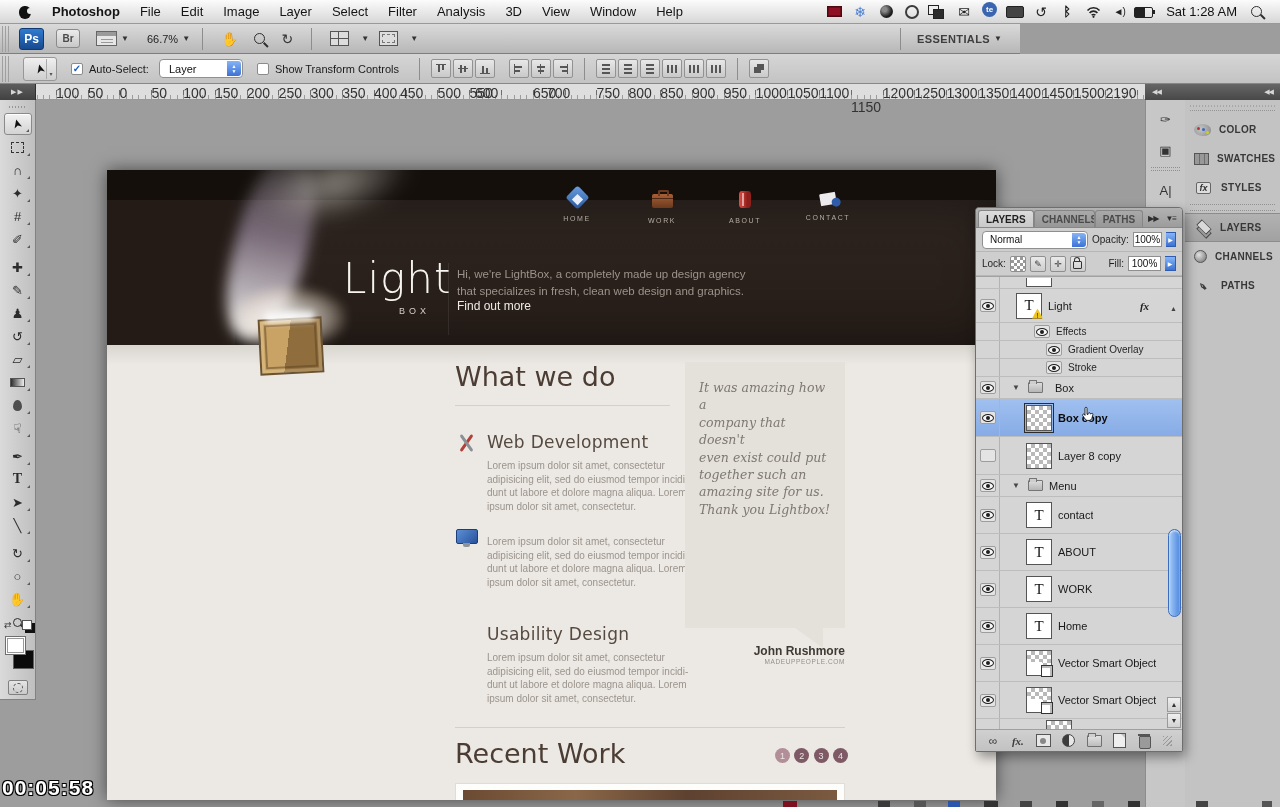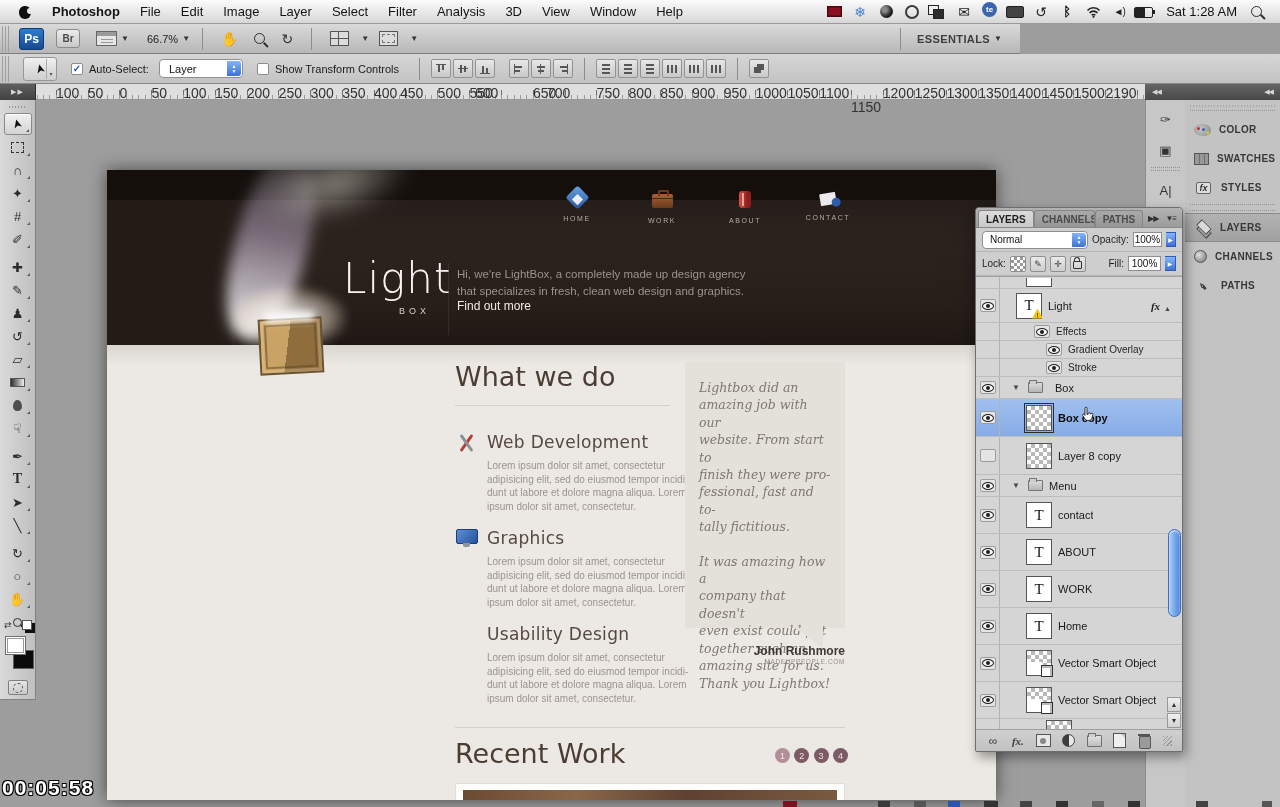--- a/index.html
+++ b/index.html
@@ -237,21 +237,21 @@
     linear-gradient(45deg,#b9b9b9 25%,#fff 25%,#fff 75%,#b9b9b9 75%);background-size:8px 8px;background-position:0 0,4px 4px;background-color:#fff}
   .thumb.selb::before{content:"";position:absolute;inset:-3px;border:1px solid #2c2c2c}
   .thumb.warn::after{content:"!";position:absolute;right:-2px;bottom:-1px;width:11px;height:10px;background:#f0c419;
     clip-path:polygon(50% 0,100% 100%,0 100%);font-size:7px;color:#222;display:flex;align-items:flex-end;justify-content:center;font-family:"Liberation Sans",sans-serif}
   .thumb.smart .wl{position:absolute;left:0;bottom:0;width:15px;height:13px;background:#fff}
   .thumb.smart::after{content:"";position:absolute;right:-2px;bottom:-2px;width:10px;height:10px;background:#fff;border:1px solid #333;
     box-shadow:inset -2px 2px 0 #bbb}
   .lname{font-size:11px;color:#191919;white-space:nowrap;overflow:hidden;text-overflow:ellipsis}
   .lrow.sel .lname{font-weight:bold;color:#0a0a0a}
   .ename{font-size:10px;color:#262626;white-space:nowrap}
-  .fxwrap{margin-left:auto;display:flex;align-items:flex-end;gap:4px;padding-right:11px}
+  .fxwrap{margin-left:auto;display:flex;align-items:flex-end;gap:21px;padding-right:5px}
   .fxlbl{font-style:italic;font-size:11px;color:#1e1e1e;font-family:"Liberation Serif",serif;font-weight:bold}
   .updisc{font-size:7px;color:#444}
   .disc{font-size:8px;color:#474747;width:10px;flex:none}
   .folder{width:15px;height:11px;background:linear-gradient(#dcdcdc,#b6b6b6);border:1px solid #757575;border-radius:1px;position:relative;flex:none}
   .folder::before{content:"";position:absolute;left:0;top:-3px;width:6px;height:3px;background:#cecece;border:1px solid #757575;border-bottom:none;border-radius:1px 1px 0 0}
   .sliver-top{width:26px;height:9px;background:#fff;border:1px solid #555;border-top:none;margin-left:10px}
   .sliver-bot{width:26px;height:11px;border:1px solid #555;border-bottom:none;margin-left:20px;
     background-image:linear-gradient(45deg,#b9b9b9 25%,transparent 25%,transparent 75%,#b9b9b9 75%),
     linear-gradient(45deg,#b9b9b9 25%,#fff 25%,#fff 75%,#b9b9b9 75%);background-size:8px 8px;background-position:0 0,4px 4px;background-color:#fff}
   .hand-cursor{position:absolute;left:104px;top:7px;z-index:3}
@@ -623,42 +623,35 @@
           <div class="svc" data-interactable="false" style="top: 87px;">
             <span class="svc-ico" data-interactable="false"><span class="wi-webdev-icon" data-interactable="false"></span></span>
             <h3 data-interactable="false">Web Development</h3>
             <div class="txt" data-interactable="false">Lorem ipsum dolor sit amet, consectetur
 adipisicing elit, sed do eiusmod tempor incidi-
 dunt ut labore et dolore magna aliqua. Lorem
 ipsum dolor sit amet, consectetur.</div>
           </div>
           <div class="svc" data-interactable="false" style="top: 183px;">
             <span class="svc-ico" data-interactable="false"><span class="wi-graphics-icon" data-interactable="false"></span></span>
-            <h3 data-interactable="false">Graphics</h3>
             <div class="txt" data-interactable="false">Lorem ipsum dolor sit amet, consectetur
 adipisicing elit, sed do eiusmod tempor incidi-
 dunt ut labore et dolore magna aliqua. Lorem
 ipsum dolor sit amet, consectetur.</div>
           </div>
           <div class="svc" data-interactable="false" style="top: 279px;">
             <span class="svc-ico" data-interactable="false"><span class="wi-usability-icon" data-interactable="false"></span></span>
             <h3 data-interactable="false">Usability Design</h3>
             <div class="txt" data-interactable="false">Lorem ipsum dolor sit amet, consectetur
 adipisicing elit, sed do eiusmod tempor incidi-
 dunt ut labore et dolore magna aliqua. Lorem
 ipsum dolor sit amet, consectetur.</div>
           </div>
         </div>
       <div class="testimonial" data-interactable="false">
-        <p>Lightbox did an
-amazing job with our
-website. From start to
-finish they were pro-
-fessional, fast and to-
-tally fictitious.</p>
         <p>It was amazing how a
 company that doesn't
 even exist could put
 together such an
 amazing site for us.
 Thank you Lightbox!</p>
       </div>
       <div class="t-tail"></div>
       <div class="t-author" data-interactable="false">
         <div class="nm">John Rushmore</div>

